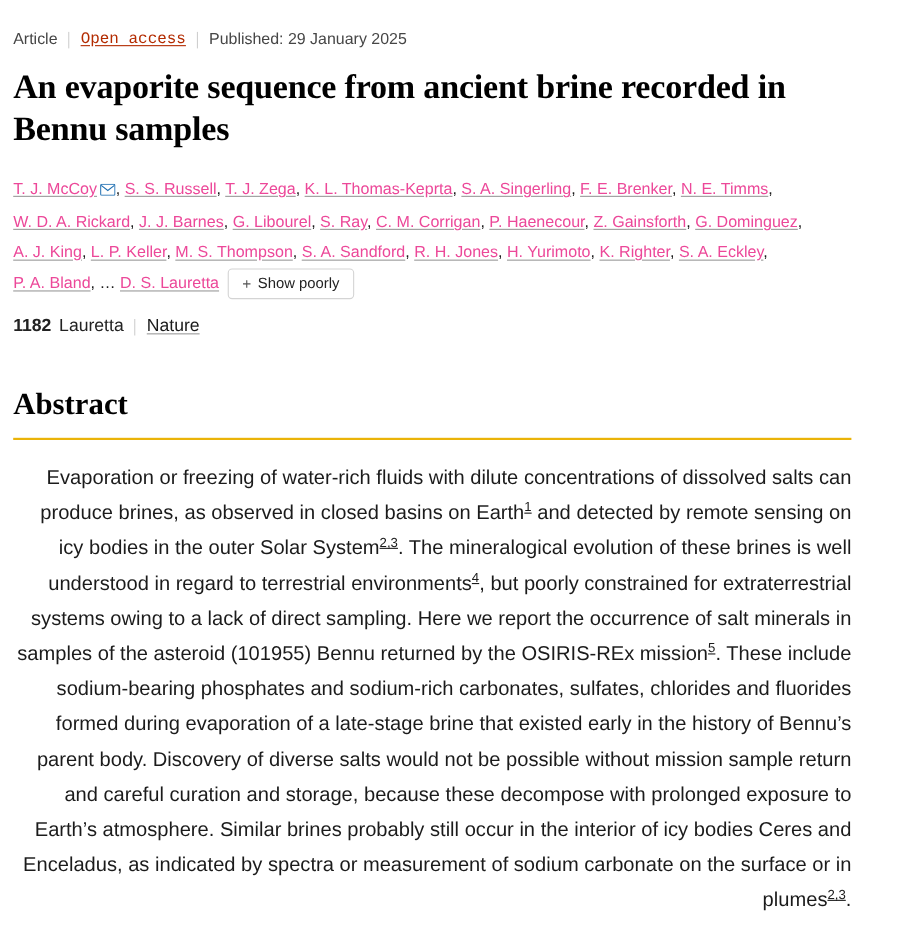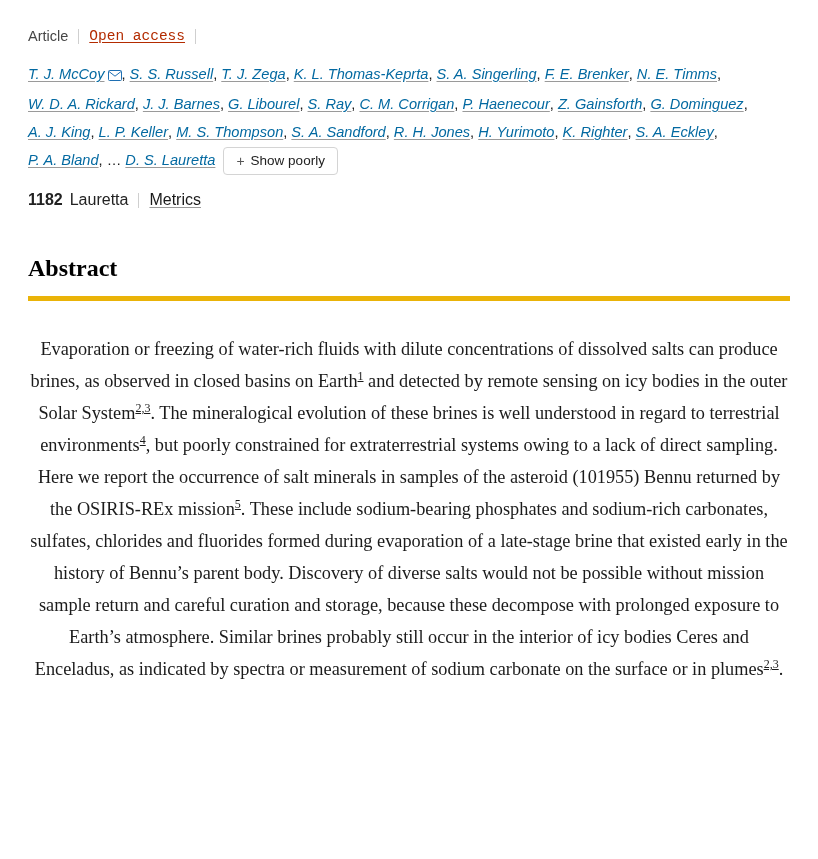--- a/index.html
+++ b/index.html
@@ -8,21 +8,21 @@
     background: #ffffff;
   }
   body {
     width: 818px;
     min-height: 859px;
     font-family: "Liberation Serif", serif;
     color: #222222;
     -webkit-font-smoothing: antialiased;
   }
   .page {
-    padding: 20px 28px 10px 28px;
+    padding: 20px 28px 10px 12px;
     box-sizing: border-box;
     width: 818px;
   }
   
   .top-meta {
     font-family: "Liberation Sans", sans-serif;
     font-size: 14.5px;
     color: #464646;
     display: flex;
     align-items: center;
@@ -59,27 +59,26 @@
   
   .authors {
     font-family: "Liberation Sans", sans-serif;
     font-size: 14.6px;
     line-height: 28px;
     color: #1a1a1a;
     max-width: 762px;
     margin-bottom: 6px;
   }
   .authors a, .author {
-    color: #0369a1;
+    color: #ec4899;
     text-decoration: underline;
     text-underline-offset: 2px;
     text-decoration-color: #9a9a9a;
     cursor: pointer;
     white-space: nowrap;
-    font-style: italic;
   }
   .authors .plain { color: #1a1a1a; }
   .mail-icon {
     display: inline-block;
     vertical-align: -2px;
     margin-left: 3px;
     cursor: pointer;
   }
   .show-authors {
     display: inline-flex;
@@ -150,36 +149,36 @@
   .metrics-link {
     color: #1a1a1a;
     text-decoration: underline;
     text-underline-offset: 2px;
     text-decoration-color: #9a9a9a;
     cursor: pointer;
   }
   
   h2.abstract-heading {
     font-family: "Liberation Serif", serif;
-    font-size: 24px;
+    font-size: 28px;
     font-weight: 700;
     color: #000;
     margin: 44px 0 0 0;
     padding-bottom: 14px;
-    border-bottom: 5px solid #eab308;
+    border-bottom: 2px solid #eab308;
     max-width: 762px;
   }
   p.abstract-body {
-    font-family: Liberation Serif, serif;
+    font-family: Liberation Sans, sans-serif;
     font-size: 18.3px;
     line-height: 32px;
     color: #1b1b1b;
-    margin: 32px 0 0 0;
+    margin: 18px 0 0 0;
     max-width: 762px;
-    text-align: center;
+    text-align: right;
   }
   sup.ref {
     font-size: 12px;
     vertical-align: super;
     line-height: 0;
   }
   sup.ref a {
     color: #1b1b1b;
     text-decoration: underline;
     text-underline-offset: 1px;
@@ -189,37 +188,39 @@
 </head>
 <body>
 
 <div class="page">
 
   <div class="top-meta">
     <span class="item">Article</span>
     <span class="sep"></span>
     <span class="item open-access">Open access</span>
     <span class="sep"></span>
+    <span class="item">Published: 29 January 2025</span>
   </div>
 
+  <h1 class="title">An evaporite sequence from ancient brine recorded in Bennu samples</h1>
 
   <div class="authors">
     <span id="authors-container"><span class="author">T. J. McCoy</span><span class="mail-icon"><svg width="14" height="11" viewBox="0 0 14 11" aria-hidden="true">
             <rect x="0.5" y="0.5" width="13" height="10" rx="1" fill="#ffffff" stroke="#1f6fb2"></rect>
             <path d="M1 1.5 L7 6.2 L13 1.5" fill="none" stroke="#1f6fb2" stroke-width="1"></path>
           </svg></span><span class="plain">, </span><span class="author">S. S. Russell</span><span class="plain">, </span><span class="author">T. J. Zega</span><span class="plain">, </span><span class="author">K. L. Thomas-Keprta</span><span class="plain">, </span><span class="author">S. A. Singerling</span><span class="plain">, </span><span class="author">F. E. Brenker</span><span class="plain">, </span><span class="author">N. E. Timms</span><span class="plain">, </span><span class="author">W. D. A. Rickard</span><span class="plain">, </span><span class="author">J. J. Barnes</span><span class="plain">, </span><span class="author">G. Libourel</span><span class="plain">, </span><span class="author">S. Ray</span><span class="plain">, </span><span class="author">C. M. Corrigan</span><span class="plain">, </span><span class="author">P. Haenecour</span><span class="plain">, </span><span class="author">Z. Gainsforth</span><span class="plain">, </span><span class="author">G. Dominguez</span><span class="plain">, </span><span class="author">A. J. King</span><span class="plain">, </span><span class="author">L. P. Keller</span><span class="plain">, </span><span class="author">M. S. Thompson</span><span class="plain">, </span><span class="author">S. A. Sandford</span><span class="plain">, </span><span class="author">R. H. Jones</span><span class="plain">, </span><span class="author">H. Yurimoto</span><span class="plain">, </span><span class="author">K. Righter</span><span class="plain">, </span><span class="author">S. A. Eckley</span><span class="plain">, </span><span class="author">P. A. Bland</span><span class="plain">, … </span><span class="author">D. S. Lauretta</span><span class="show-authors">
           <span class="plus">+</span>
           <span>Show poorly</span>
         </span></span>
   </div>
 
 
   <div class="metrics-line">
     <span class="altmetric-score">1182</span>
     <span>Lauretta</span>
     <span class="vsep"></span>
-    <span class="metrics-link">Metrics</span>
+    <span class="metrics-link">Nature</span>
   </div>
 
   <h2 class="abstract-heading">Abstract</h2>
   <p class="abstract-body" id="abstract-body"><span>Evaporation or freezing of water-rich fluids with dilute concentrations of dissolved salts can produce brines, as observed in closed basins on Earth</span><sup class="ref"><a>1</a></sup><span> and detected by remote sensing on icy bodies in the outer Solar System</span><sup class="ref"><a>2,3</a></sup><span>. The mineralogical evolution of these brines is well understood in regard to terrestrial environments</span><sup class="ref"><a>4</a></sup><span>, but poorly constrained for extraterrestrial systems owing to a lack of direct sampling. Here we report the occurrence of salt minerals in samples of the asteroid (101955) Bennu returned by the OSIRIS-REx mission</span><sup class="ref"><a>5</a></sup><span>. These include sodium-bearing phosphates and sodium-rich carbonates, sulfates, chlorides and fluorides formed during evaporation of a late-stage brine that existed early in the history of Bennu’s parent body. Discovery of diverse salts would not be possible without mission sample return and careful curation and storage, because these decompose with prolonged exposure to Earth’s atmosphere. Similar brines probably still occur in the interior of icy bodies Ceres and Enceladus, as indicated by spectra or measurement of sodium carbonate on the surface or in plumes</span><sup class="ref"><a>2,3</a></sup><span>.</span></p>
 
 </div>
 
 </body></html>

